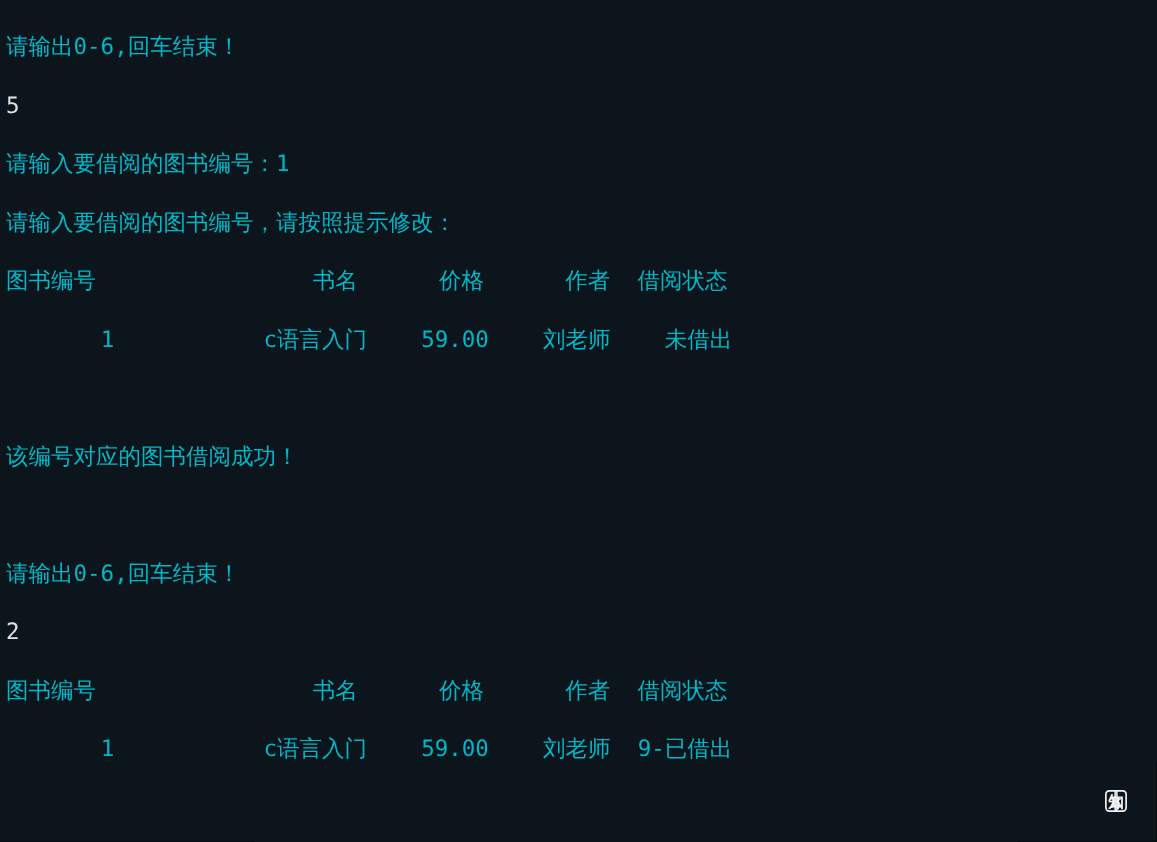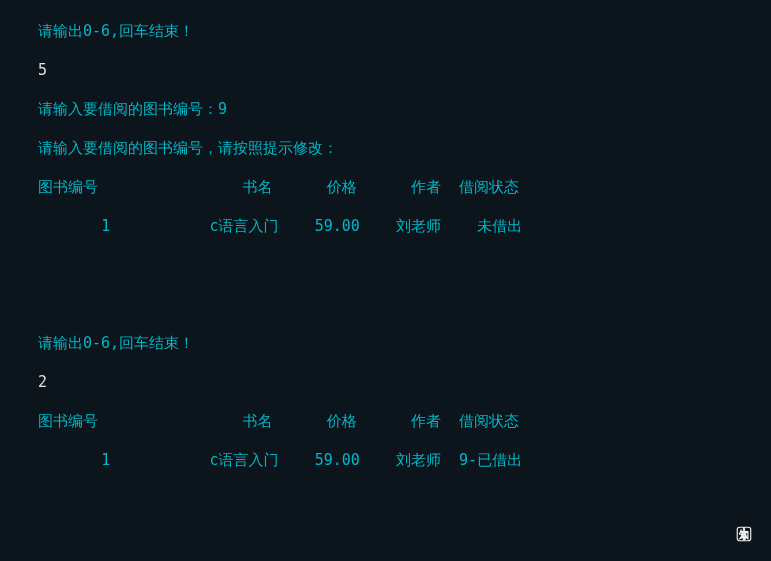--- a/index.html
+++ b/index.html
@@ -43,34 +43,34 @@
       gap: 6px;
       opacity: 0.95;
     }
     .watermark-icon {
       width: 18px;
       height: 18px;
       display: inline-block;
     }
     .line {
       display: block;
-      margin-left: 34px;
     }
   </style>
 </head>
 <body>
 
 <div class="terminal">
 <span class="line cyan">请输出0-6,回车结束！</span>
 <span class="line white">5</span>
-<span class="line cyan">请输入要借阅的图书编号：9</span>
+<span class="line cyan">请输入要借阅的图书编号：1</span>
 <span class="line cyan">请输入要借阅的图书编号，请按照提示修改：</span>
 <span class="line cyan"><span>图书编号</span>                <span>书名</span>      <span>价格</span>      <span>作者</span>  <span>借阅状态</span></span>
 <span class="line cyan">       <span>1</span>           <span>c语言入门</span>    <span>59.00</span>    <span>刘老师</span>    <span>未借出</span></span>
 <span class="line"> </span>
+<span class="line cyan">该编号对应的图书借阅成功！</span>
 <span class="line"> </span>
 <span class="line cyan">请输出0-6,回车结束！</span>
 <span class="line white">2</span>
 <span class="line cyan"><span>图书编号</span>                <span>书名</span>      <span>价格</span>      <span>作者</span>  <span>借阅状态</span></span>
 <span class="line cyan">       <span>1</span>           <span>c语言入门</span>    <span>59.00</span>    <span>刘老师</span>  <span>9-已借出</span></span>
 <span class="line"> </span>
 
 
 
 

